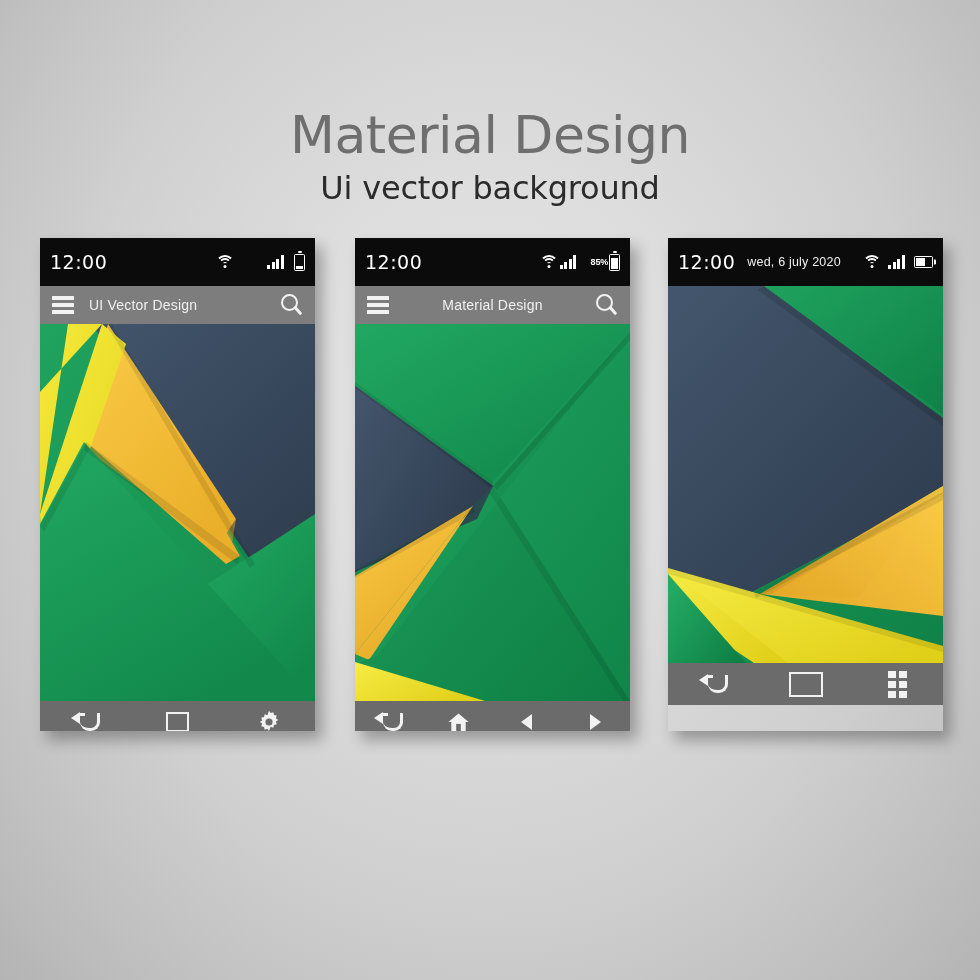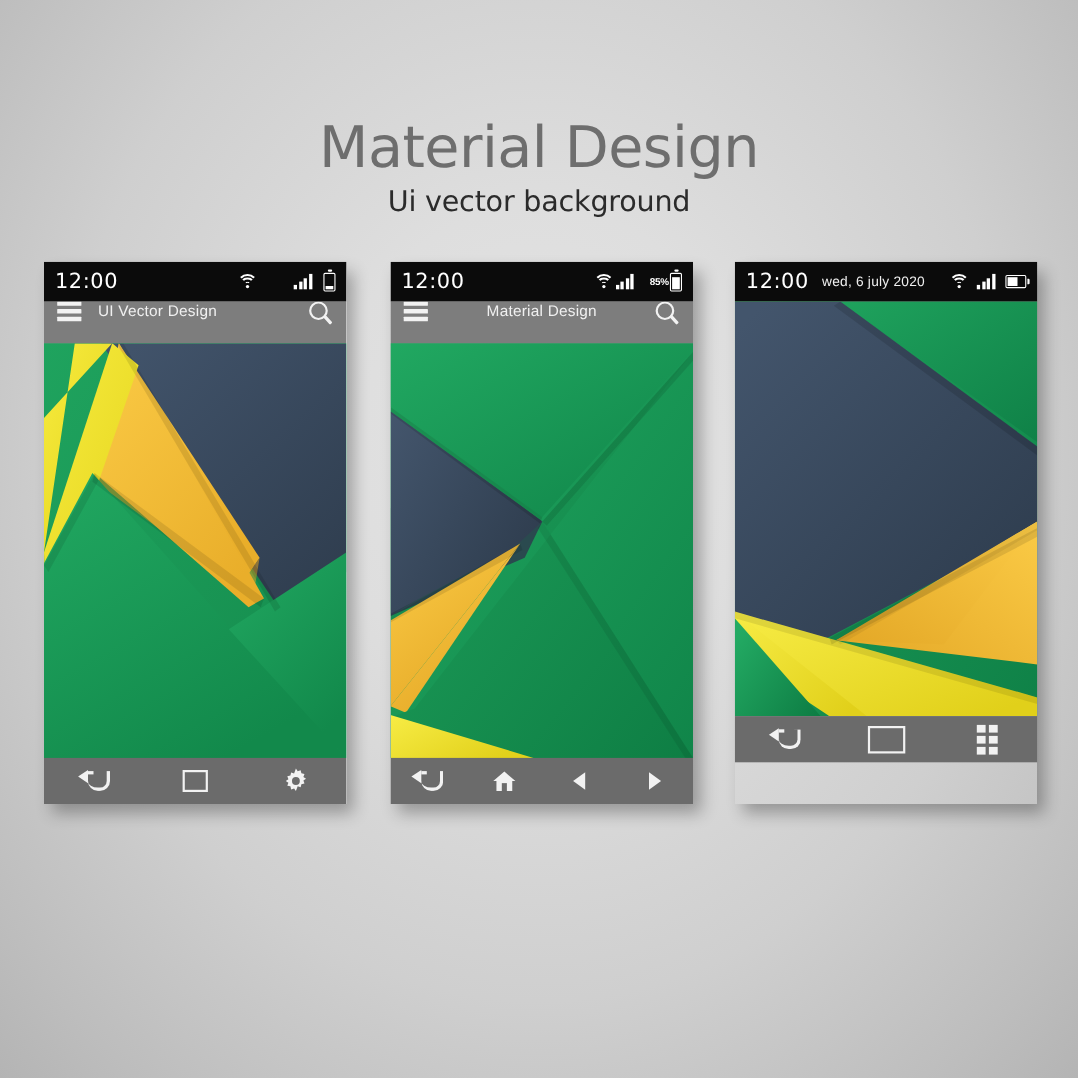--- a/index.html
+++ b/index.html
@@ -25,41 +25,41 @@
   }
   .title-main {
     font-size: 52px;
     font-weight: 400;
     color: #6e6e6e;
     letter-spacing: -0.5px;
     line-height: 1.05;
     font-family: "DejaVu Sans", sans-serif;
   }
   .title-sub {
-    font-size: 26px;
+    font-size: 32px;
     font-weight: 400;
     color: #2b2b2b;
     margin-top: 6px;
     letter-spacing: -0.2px;
     font-family: "DejaVu Sans", sans-serif;
   }
 
   
   .phone {
     position: absolute;
     overflow: hidden;
     box-shadow: 7px 9px 14px rgba(0,0,0,0.30);
   }
   #phone-1 { left: 40px;  top: 238px; width: 275px; height: 493px; }
   #phone-2 { left: 355px; top: 238px; width: 275px; height: 493px; }
   #phone-3 { left: 668px; top: 238px; width: 275px; height: 493px; }
 
   
   .statusbar {
-    height: 36px;
+    height: 48px;
     background: #0b0b0b;
     display: flex;
     align-items: center;
     padding: 0 10px;
     box-sizing: border-box;
     position: relative;
     z-index: 5;
   }
   .sb-time {
     color: #ffffff;
@@ -135,21 +135,21 @@
     transform: translateY(-50%); width: 2.2px; height: 5px; background: #fff;
     border-radius: 0 1px 1px 0;
   }
   .bat-h .fill { position: absolute; left: 1px; top: 1px; bottom: 1px; background: #fff; }
 
   
   .appbar {
     height: 38px;
     background: #7d7d7d;
     display: flex;
-    align-items: flex-start;
+    align-items: center;
     padding: 0 12px;
     box-sizing: border-box;
     position: relative;
     z-index: 4;
   }
   .hamburger { width: 22px; }
   .hamburger span {
     display: block; height: 3.5px; background: #f2f2f2;
     margin-bottom: 3.5px; border-radius: 0.5px;
   }

